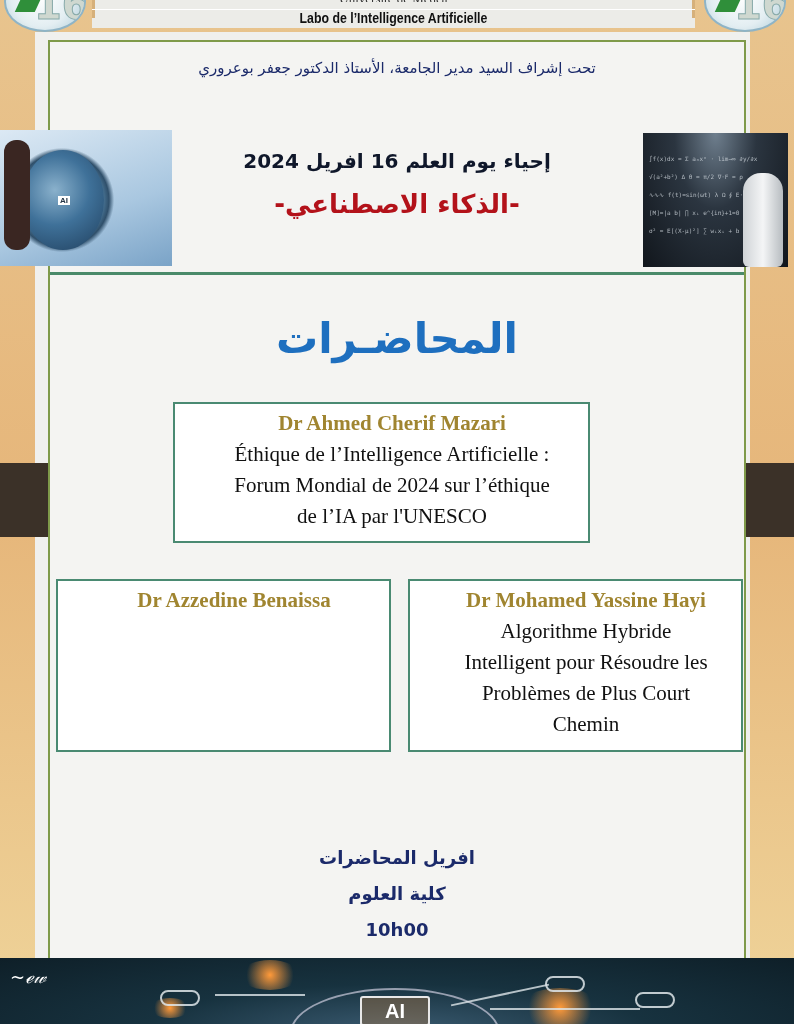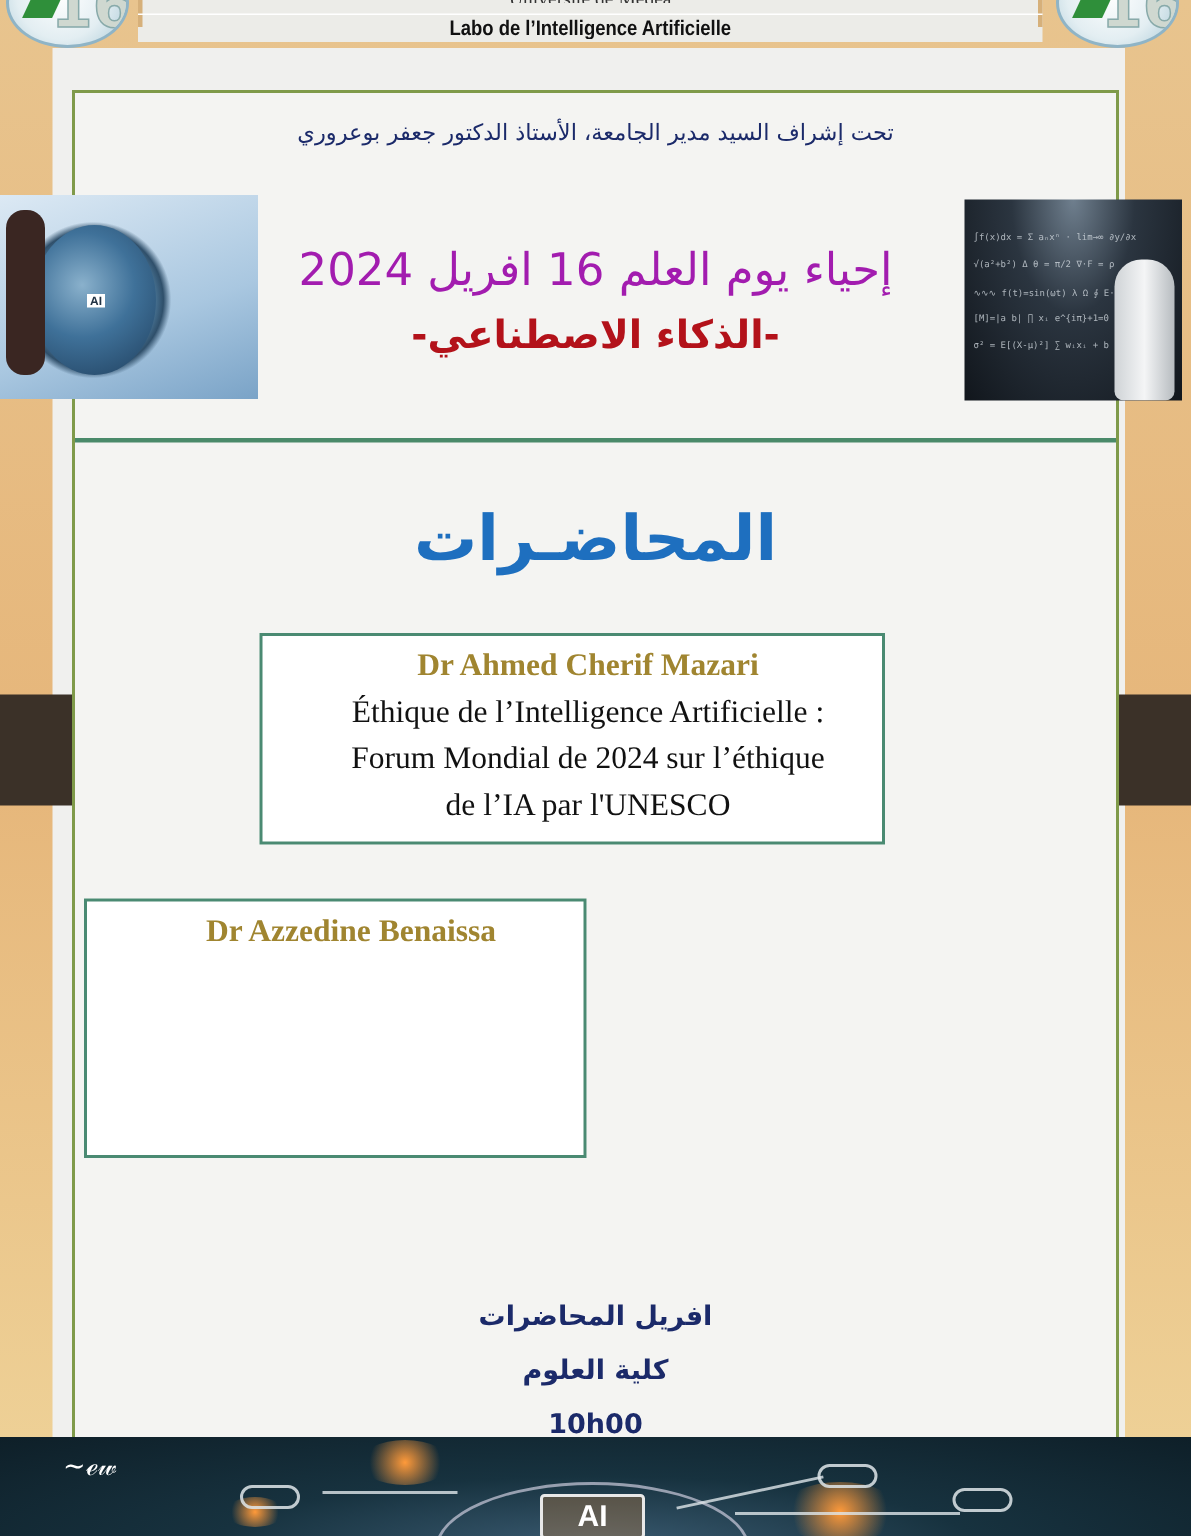--- a/index.html
+++ b/index.html
@@ -44,28 +44,27 @@
   }
   .logo .flag-g { position: absolute; left: 12px; top: 24px; width: 20px; height: 14px; background: #2f8f3a; transform: skewX(-25deg); }
   .logo.left { left: 4px; }
   .logo.right { left: 704px; }
 
   
   .frame {
     position: absolute; left: 48px; top: 40px; width: 698px; height: 930px;
     border: 2px solid #7f9a4a; border-bottom: none;
     background: #f4f4f2;
-    margin-top: 20px;
   }
   .patronage {
     position: absolute; left: 0; right: 0; top: 17px; text-align: center;
     direction: rtl; font-family: "DejaVu Sans", sans-serif; font-size: 15px; color: #1b2a6a;
   }
   .title-area { position: absolute; left: 0; right: 0; top: 98px; text-align: center; direction: rtl; }
-  .title-1 { font-family: "DejaVu Sans", sans-serif; font-weight: normal; font-size: 30px; color: #a21caf; line-height: 42px; }
+  .title-1 { font-family: "DejaVu Sans", sans-serif; font-weight: bold; font-size: 20px; color: #0f172a; line-height: 42px; }
   .title-2 { font-family: "DejaVu Sans", sans-serif; font-weight: bold; font-size: 26px; color: #b3121a; line-height: 44px; }
   .sep-line { position: absolute; left: 0; right: 0; top: 230px; height: 3px; background: #4a8a6a; }
 
   .img-left {
     position: absolute; left: 0; top: 130px; width: 172px; height: 136px;
     background: radial-gradient(circle at 62px 70px, #3d6c8e 0%, #5b8fb4 28%, #2f4f6a 36%, transparent 40%),
                 linear-gradient(160deg, #dce9f4 0%, #a9c7e0 60%, #7aa3c7 100%);
     overflow: hidden;
   }
   .img-left .globe { position: absolute; left: 22px; top: 20px; width: 82px; height: 100px; border-radius: 50%;
@@ -115,21 +114,21 @@
   }
   .footer .glow { position: absolute; border-radius: 50%; background: radial-gradient(circle, #ff9a3a 0%, rgba(255,120,30,0) 70%); }
   .footer .chip {
     position: absolute; left: 360px; top: 38px; width: 70px; height: 30px; border: 2px solid #e8e8e8;
     border-radius: 3px; color: #fff; font-weight: bold; font-size: 20px; text-align: center; line-height: 26px;
     background: rgba(255,150,60,0.25);
   }
   .footer .arc { position: absolute; left: 290px; top: 30px; width: 210px; height: 90px; border: 2px solid #ccd; border-radius: 50%; opacity: 0.7; }
   .footer .trace { position: absolute; height: 2px; background: #dfe6ea; opacity: 0.8; }
   .footer .hex { position: absolute; width: 40px; height: 16px; border: 2px solid #dfe6ea; border-radius: 8px; opacity: 0.85; }
-  .footer .signature { position: absolute; left: 10px; top: 6px; color: #fff; font-size: 18px; font-family: "DejaVu Serif", serif; margin-left: 32px; }
+  .footer .signature { position: absolute; left: 10px; top: 6px; color: #fff; font-size: 18px; font-style: italic; font-family: "DejaVu Serif", serif; }
 </style>
 </head>
 <body>
 
 <div class="paper"></div>
 
 <div class="logo left">
   <div class="flag-g"></div>
     <div class="num">16</div>
 </div>
@@ -162,20 +161,27 @@
   <div class="section-title">المحاضـرات</div>
 
   <div class="talk-box box-1">
     <div class="speaker">Dr Ahmed Cherif  Mazari</div>
     <div class="topic">Éthique de l’Intelligence Artificielle :
 Forum Mondial de 2024 sur l’éthique
 de l’IA  par l'UNESCO</div>
   </div>
   <div class="talk-box box-2">
     <div class="speaker">Dr Azzedine Benaissa</div>
+  </div>
+  <div class="talk-box box-3">
+    <div class="speaker">Dr Mohamed Yassine Hayi</div>
+    <div class="topic">Algorithme Hybride
+Intelligent pour Résoudre les
+Problèmes de Plus Court
+Chemin</div>
   </div>
 
   <div class="venue">
     <div class="rtl">افريل المحاضرات</div>
     <div class="rtl">كلية العلوم</div>
     <div>10h00</div>
   </div>
 </div>
 
 <div class="img-left">

